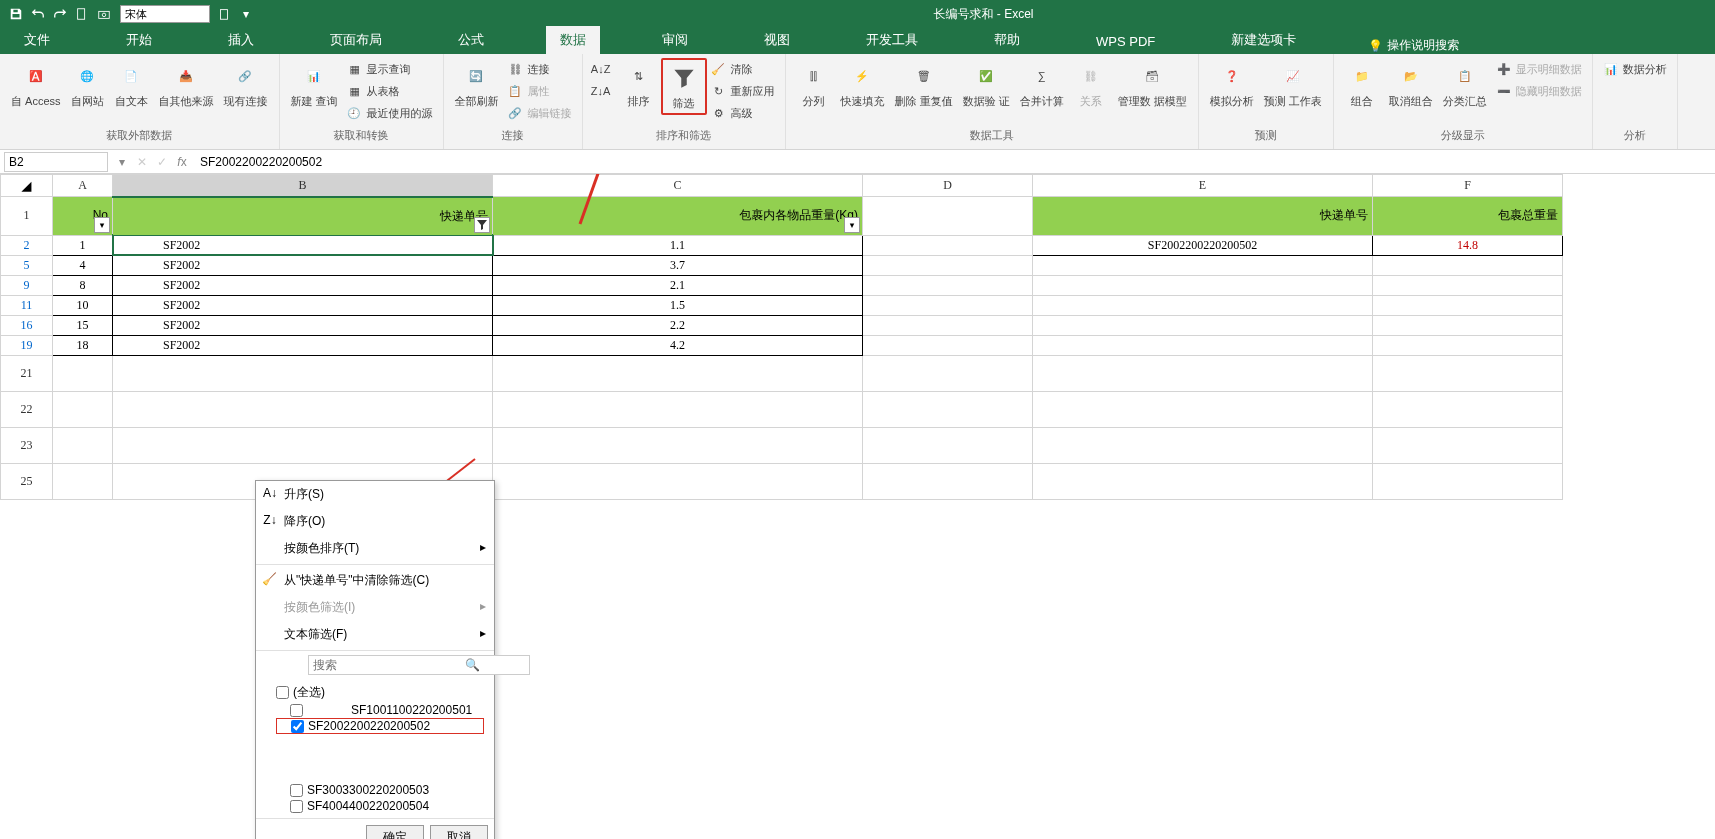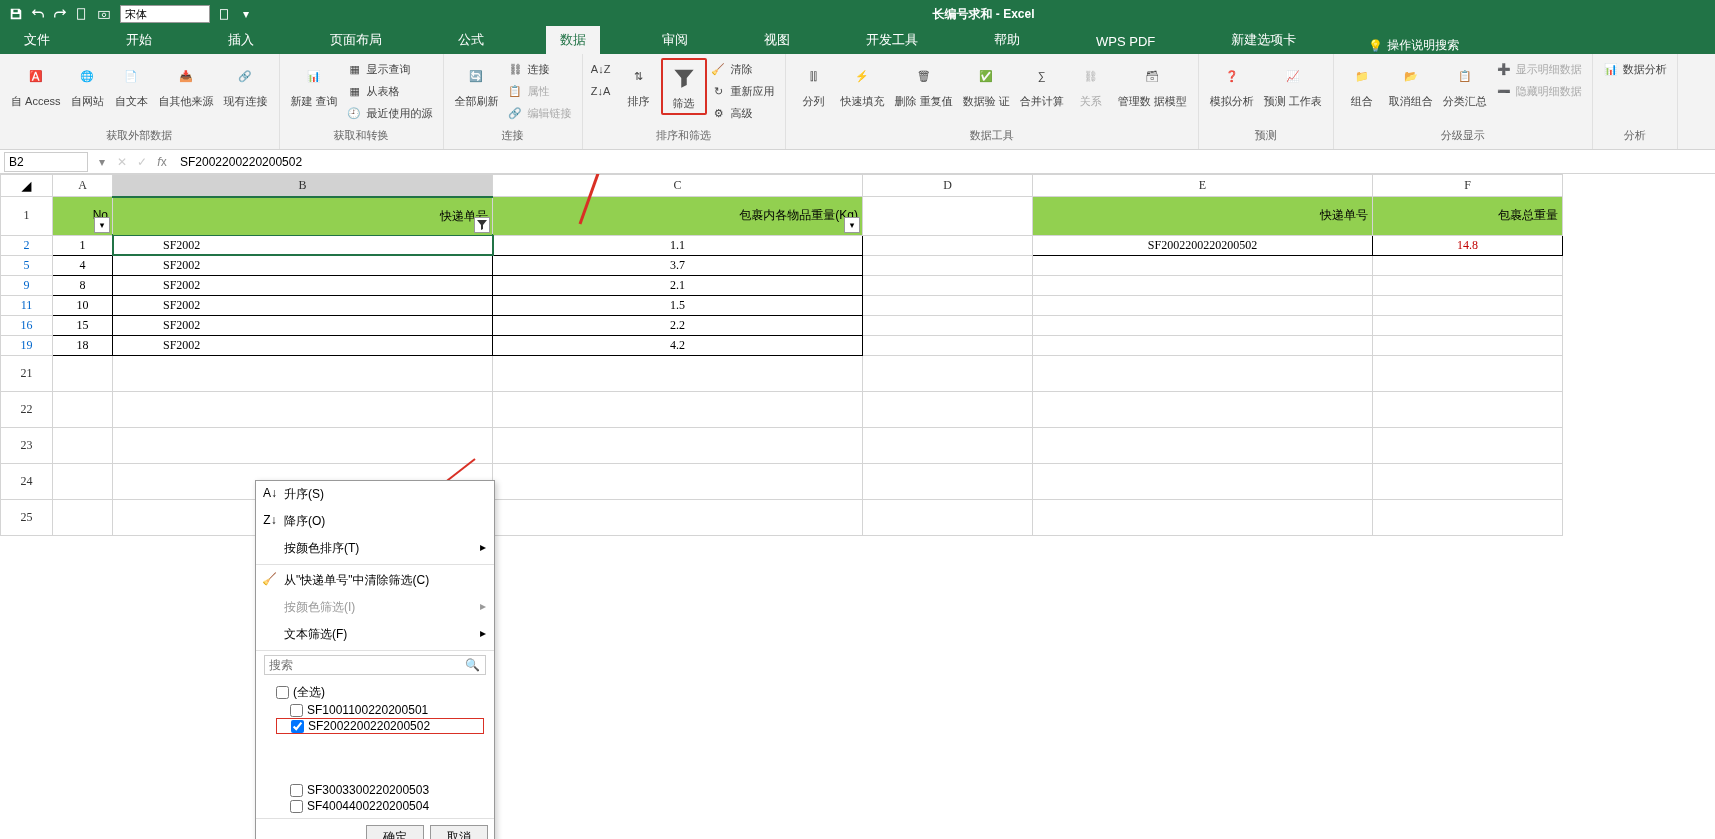--- a/index.html
+++ b/index.html
@@ -1,40 +1,40 @@
 <!DOCTYPE html>
 <html><head>
 <meta charset="utf-8">
 <style>
 * { margin: 0; padding: 0; box-sizing: border-box; font-family: "Microsoft YaHei", sans-serif; }
 body { background: #fff; overflow: hidden; font-size: 12px; }
 
 .titlebar { background: #217346; height: 28px; display: flex; align-items: center; padding: 0 6px; }
 .qat-btn { width: 20px; height: 20px; display: flex; align-items: center; justify-content: center; color: #fff; margin-right: 2px; cursor: pointer; }
 .qat-input { height: 18px; width: 90px; font-size: 11px; padding: 0 4px; margin: 0 4px; background:#fff; border:1px solid #999; }
-.title-center { flex: 1; text-align: center; color: #fff; font-size: 12px; font-weight: bold; }
+.title-center { flex: 1; text-align: center; color: #fff; font-size: 12px; }
 
 .ribbon-tabs { background: #217346; height: 26px; display: flex; align-items: flex-end; padding-left: 10px; gap: 48px; }
 .ribbon-tab { padding: 5px 14px; color: #fff; font-size: 13px; cursor: pointer; }
 .ribbon-tab.active { background: #f3f3f3; color: #217346; }
 .tell-me { margin-left: 10px; color: #fff; font-size: 12px; display:flex; align-items:center; }
 
 .ribbon { background: #f3f3f3; height: 96px; display: flex; border-bottom: 1px solid #d4d4d4; }
 .ribbon-group { display: flex; flex-direction: column; padding: 4px 6px; border-right: 1px solid #e0e0e0; position:relative; }
 .ribbon-group-body { flex: 1; display: flex; align-items: flex-start; }
 .ribbon-group-label { font-size: 11px; color: #666; text-align: center; padding-bottom: 2px; }
 .rb-big { display: flex; flex-direction: column; align-items: center; padding: 2px 5px; cursor: pointer; font-size: 11px; color: #444; min-width:44px; }
 .rb-big .ico { width: 32px; height: 32px; display: flex; align-items: center; justify-content: center; margin-bottom: 2px; }
 .rb-small { display: flex; align-items: center; padding: 2px 4px; cursor: pointer; font-size: 11px; color: #444; height:22px; }
 .rb-small .ico { width: 16px; height: 16px; margin-right: 4px; display:flex; align-items:center; justify-content:center; }
 .rb-col { display: flex; flex-direction: column; }
 .filter-highlight { border: 2px solid #d93025; border-radius: 2px; }
 
 .formula-bar { height: 24px; display: flex; align-items: center; border-bottom: 1px solid #d4d4d4; }
-.name-box { width: 84px; height: 20px; border: 1px solid #ccc; padding: 0 4px; font-size: 12px; margin: 0 4px; }
+.name-box { width: 104px; height: 20px; border: 1px solid #ccc; padding: 0 4px; font-size: 12px; margin: 0 4px; }
 .fb-btn { width: 20px; text-align: center; color: #888; }
 .formula-input { flex: 1; padding: 0 8px; font-size: 12px; border: none; outline: none; }
 
 .grid-area { position: relative; height: calc(100vh - 174px); overflow: auto; }
 table.sheet { border-collapse: collapse; table-layout: fixed; }
 .sheet th, .sheet td { border: 1px solid #d4d4d4; font-size: 12px; background: #fff; }
 .col-header { background: #e6e6e6; text-align: center; font-weight: normal; height: 22px; font-size: 18px; font-family: serif; color:#333; }
 .col-header.sel { background: #d2d2d2; border-bottom: 2px solid #217346; }
 .row-header { background: #e6e6e6; text-align: center; font-weight: normal; width: 52px; font-size: 18px; font-family: serif; color:#333; }
 .row-header.filtered { color: #0066cc; }
@@ -45,21 +45,21 @@
 .filter-btn { position: absolute; right: 2px; bottom: 2px; width: 16px; height: 16px; border: 1px solid #999; background: #fff; display: flex; align-items: center; justify-content: center; font-size: 9px; cursor: pointer; }
 .active-cell { outline: 2px solid #217346; outline-offset: -1px; }
 
 .filter-menu { position: absolute; left: 255px; top: 306px; width: 240px; background: #fff; border: 1px solid #999; box-shadow: 2px 2px 6px rgba(0,0,0,.2); z-index: 100; }
 .fm-item { padding: 5px 10px 5px 28px; font-size: 12px; position: relative; cursor: pointer; }
 .fm-item.disabled { color: #999; cursor: default; }
 .fm-item .arrow { position: absolute; right: 8px; }
 .fm-item .ico-left { position: absolute; left: 6px; top: 4px; width:16px; height:16px; display:flex; align-items:center; justify-content:center; }
 .fm-sep { height: 1px; background: #e0e0e0; margin: 2px 0; }
 .fm-search { margin: 4px 8px; }
-.fm-search input { width: 100%; padding: 2px 30px 2px 4px; font-size: 12px; border:1px solid #ccc; }
+.fm-search input { width: 100%; padding: 2px 30px 2px 4px; font-size: 12px; border:1px solid #ccc;margin-left:44px; }
 .fm-tree { padding: 4px 10px 4px 20px; font-size: 12px; max-height: 240px; overflow:auto; }
 .fm-tree-item { padding: 1px 0; display:flex; align-items:center; }
 .fm-tree-item input { margin-right: 4px; }
 .fm-tree-item.hl { border: 1px solid #d93025; padding: 0 2px; }
 .fm-buttons { display: flex; justify-content: flex-end; padding: 6px; gap: 6px; border-top: 1px solid #e0e0e0; }
 .fm-buttons button { padding: 3px 16px; font-size: 12px; border: 1px solid #999; background: #f0f0f0; cursor: pointer; }
 
 .red-arrow { position: absolute; pointer-events: none; z-index: 50; }
 </style>
 </head>
@@ -438,29 +438,20 @@
         <tr>
           <th class="row-header">23</th>
   <td style="height:36px"></td>
           <td></td>
           <td></td>
           <td></td>
           <td></td>
           <td></td>
         </tr>
         <tr>
-          <th class="row-header">24</th>
-  <td style="height:36px"></td>
-          <td></td>
-          <td></td>
-          <td></td>
-          <td></td>
-          <td></td>
-        </tr>
-        <tr>
           <th class="row-header">25</th>
   <td style="height:36px"></td>
           <td></td>
           <td></td>
           <td></td>
           <td></td>
           <td></td>
         </tr>
       </tbody>
 </table>
@@ -486,21 +477,21 @@
   <div class="fm-search" style="position:relative">
     <input placeholder="搜索" style="">
     <span style="position:absolute;right:6px;top:3px;color:#2a6fbb">🔍</span>
   </div>
   <div class="fm-tree">
     <div class="fm-tree-item">
           <input type="checkbox" style=""> 
           <span>(全选)</span>
         </div>
     <div id="filter-items">
-          <div class="fm-tree-item" style="padding-left: 14px;">
+          <div class="fm-tree-item" style="padding-left: 14px; gap: 44px;">
             <input type="checkbox" style=""> 
             <span>SF1001100220200501</span>
           </div>
           <div class="fm-tree-item hl" style="padding-left: 14px;">
             <input type="checkbox" checked="" style=""> 
             <span>SF2002200220200502</span>
           </div>
           <div class="fm-tree-item" style="padding-left: 14px; margin-top: 48px;">
             <input type="checkbox" style=""> 
             <span>SF3003300220200503</span>

